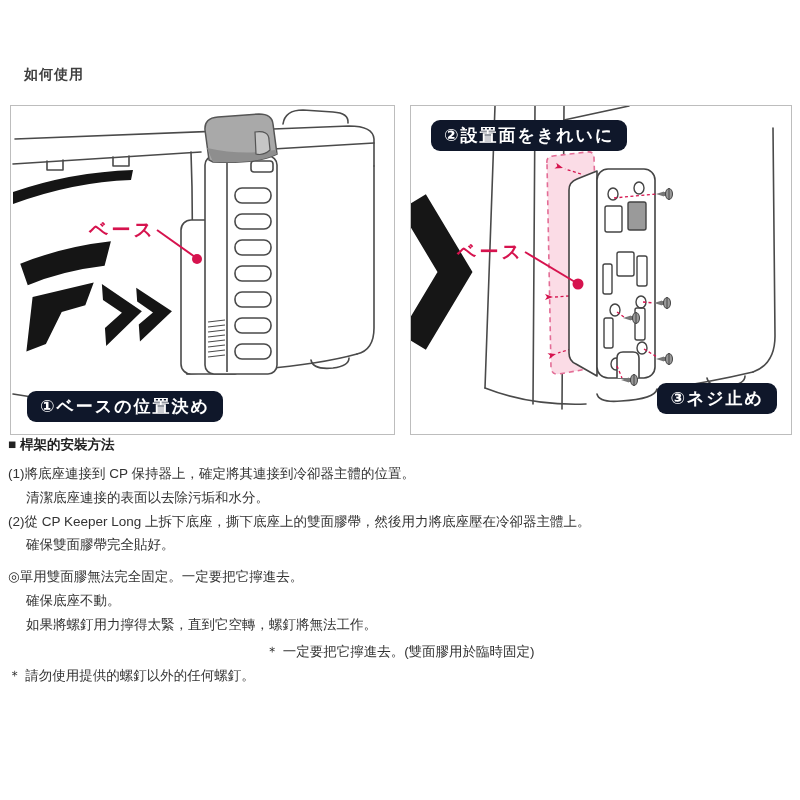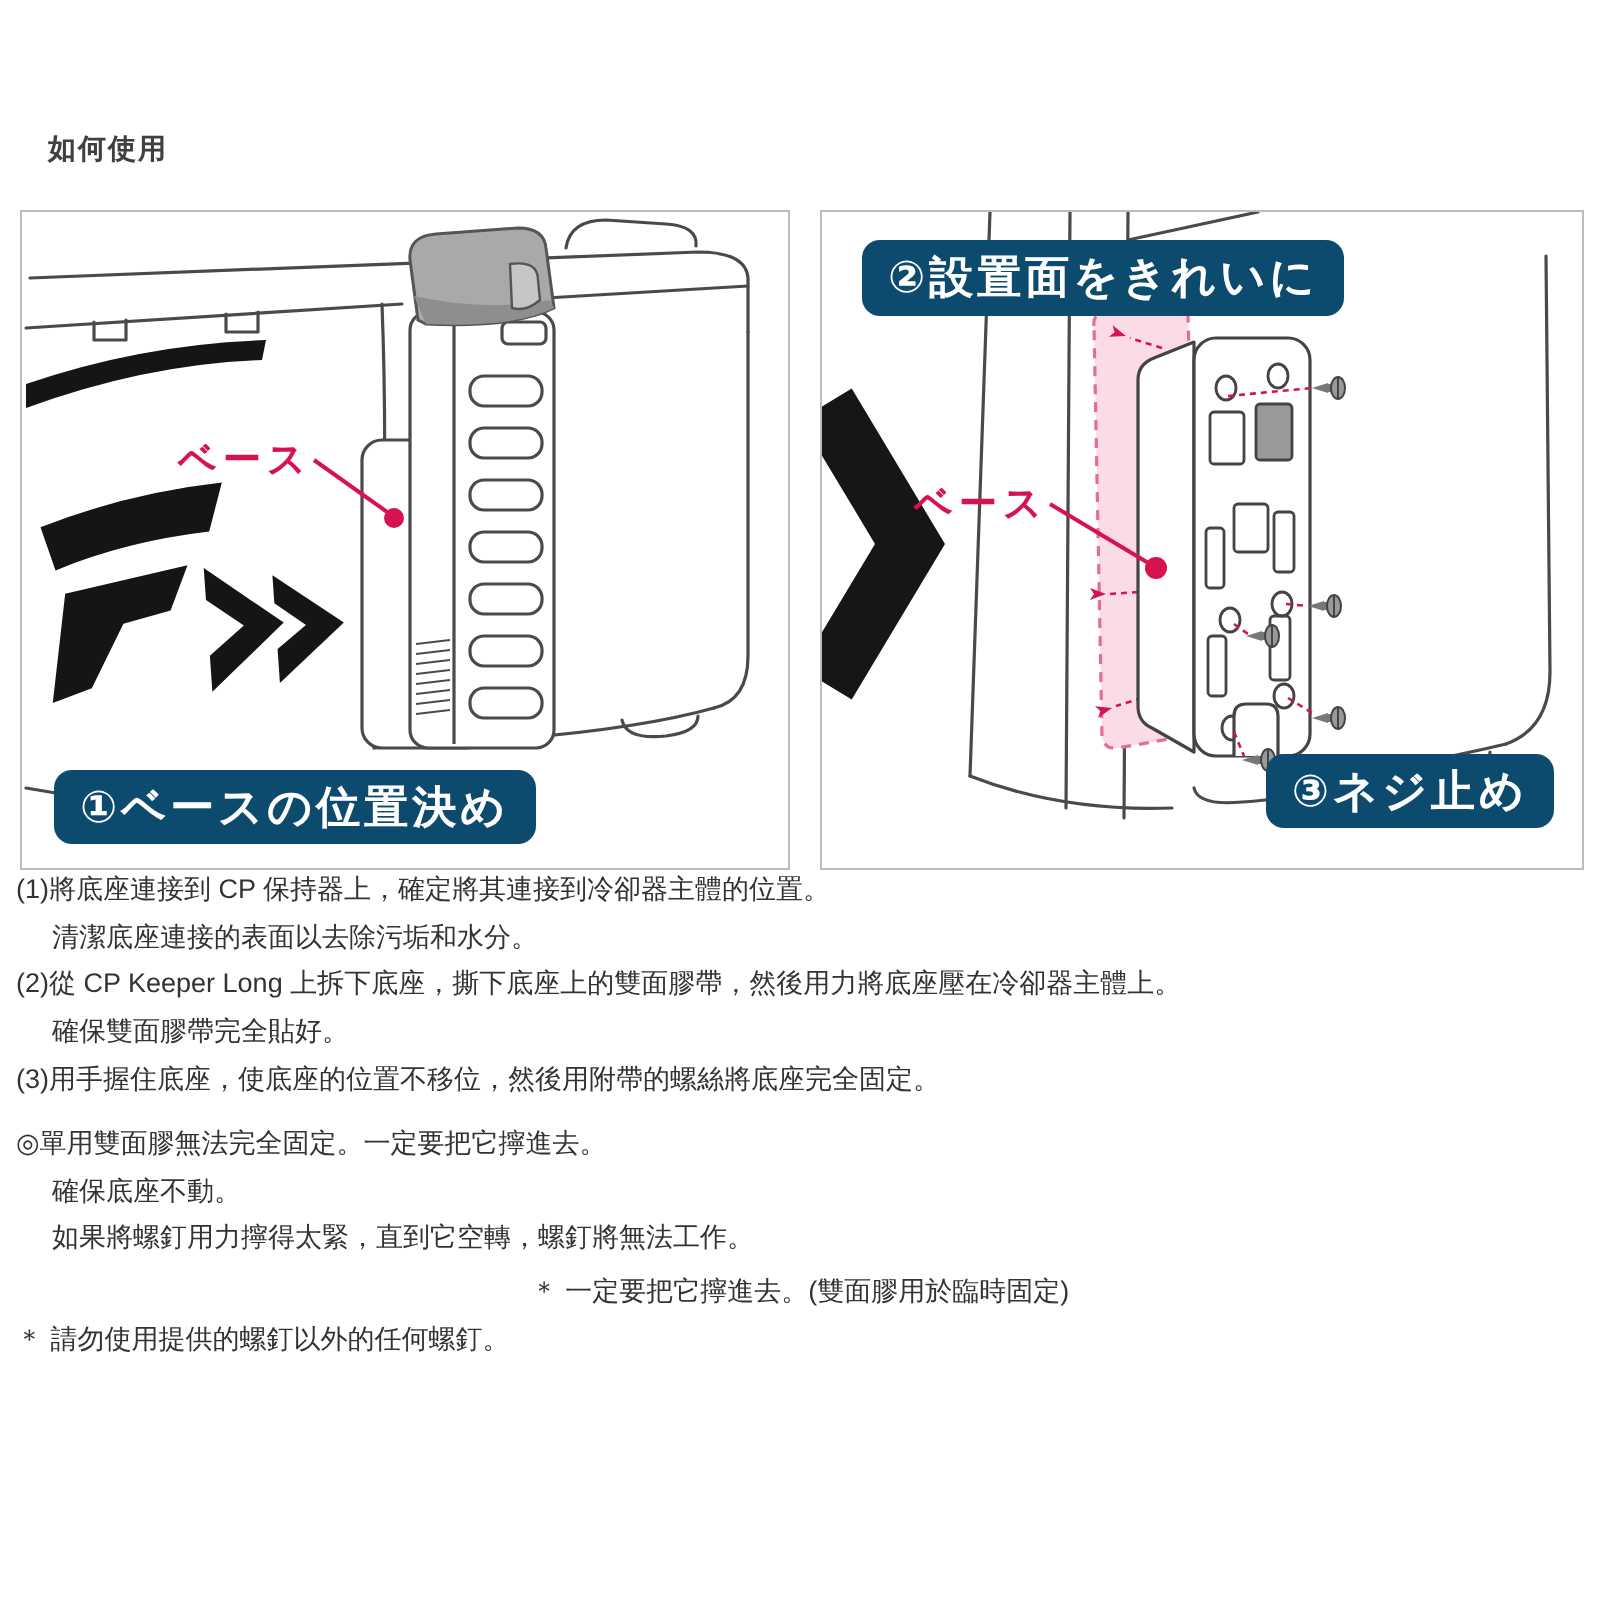--- a/index.html
+++ b/index.html
@@ -13,22 +13,22 @@
 
   .panels { position:absolute; left:10px; top:105px; display:flex; gap:15px; }
   .panel {
     position:relative; width:385px; height:330px;
     border:1px solid #bdbdbd; background:#fff; box-sizing:border-box; overflow:hidden;
   }
   .panel.right { width:382px; }
   .panel svg { position:absolute; left:0; top:0; }
 
   .badge {
-    position:absolute; background:#0c4a6e; color:#ffffff;
-    font-weight:bold; font-size:22px; letter-spacing:2px;
+    position:absolute; background:#0f172a; color:#ffffff;
+    font-weight:bold; font-size:17px; letter-spacing:2px;
     padding:5px 13px; border-radius:9px; white-space:nowrap; line-height:1.25;
   }
   .badge-bl { left:16px; bottom:12px; }
   .badge-tl { left:20px; top:14px; }
   .badge-br { right:14px; bottom:20px; }
 
   .instructions {
     position:absolute; left:8px; top:438px; width:784px;
     font-size:13.5px; color:#333333; line-height:1.05;
   }
@@ -217,25 +217,25 @@
           <circle cx="167" cy="178" r="5.5" fill="#d6134e"></circle>
           <text class="callout" x="46" y="152">ベース</text>
         </g>
       </svg>
       <div class="badge badge-tl">②設置面をきれいに</div>
       <div class="badge badge-br">③ネジ止め</div>
     </div>
   </div>
 
   <div class="instructions">
+    <p class="instr-heading">■ 桿架的安裝方法</p>
     <p class="line">(1)將底座連接到 CP 保持器上，確定將其連接到冷卻器主體的位置。</p>
     <p class="line indent">清潔底座連接的表面以去除污垢和水分。</p>
     <p class="line">(2)從 CP Keeper Long 上拆下底座，撕下底座上的雙面膠帶，然後用力將底座壓在冷卻器主體上。</p>
     <p class="line indent">確保雙面膠帶完全貼好。</p>
-    <p class="line">(3)用手握住底座，使底座的位置不移位，然後用附帶的螺絲將底座完全固定。</p>
     <p class="line gap-lg">◎單用雙面膠無法完全固定。一定要把它擰進去。</p>
     <p class="line indent">確保底座不動。</p>
     <p class="line indent">如果將螺釘用力擰得太緊，直到它空轉，螺釘將無法工作。</p>
     <p class="line gap-md">＊ 一定要把它擰進去。(雙面膠用於臨時固定)</p>
     <p class="line gap-sm">＊ 請勿使用提供的螺釘以外的任何螺釘。</p>
   </div>
 
 </div>
 
 </body></html>

